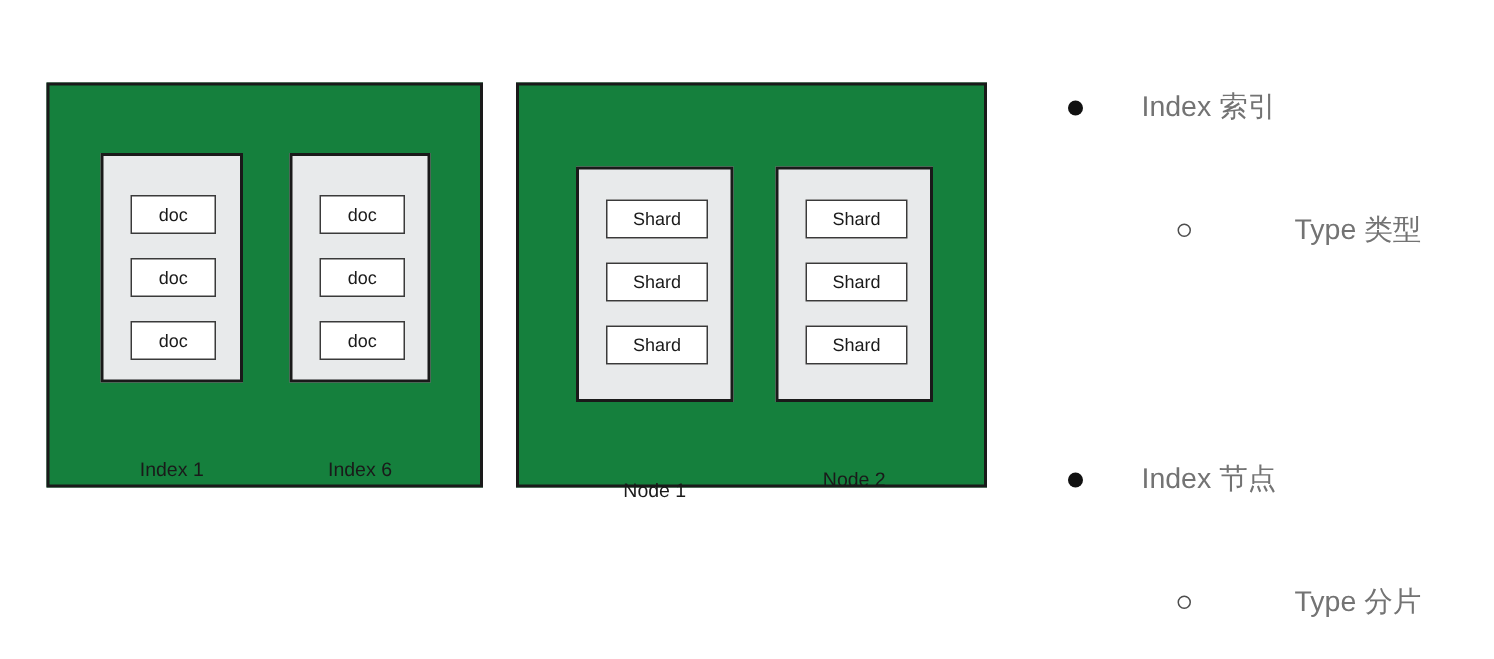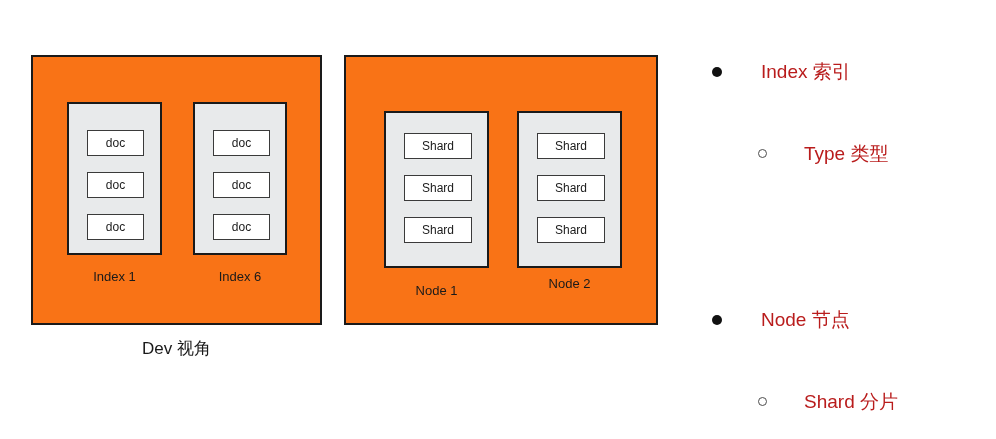--- a/index.html
+++ b/index.html
@@ -20,21 +20,21 @@
   .diagram {
     position: absolute;
     left: 0;
     top: 0;
     width: 700px;
     height: 439px;
   }
 
   .panel {
     position: absolute;
-    background: #f97316;
+    background: #15803d;
     border: 2px solid #1a1a1a;
     box-sizing: border-box;
   }
   .panel-dev  { left: 31px;  top: 55px; width: 291px; height: 270px; }
   .panel-ops  { left: 344px; top: 55px; width: 314px; height: 270px; }
 
   .group {
     position: absolute;
     background: #e8eaeb;
     border: 2px solid #1a1a1a;
@@ -71,20 +71,21 @@
   .shard-2 { top: 62px; }
   .shard-3 { top: 104px; }
 
   .group-label {
     position: absolute;
     font-size: 13px;
     color: #1a1a1a;
     text-align: center;
     white-space: nowrap;
     line-height: 1;
+    margin-top: 36px;
   }
   .lbl-index1 { left: 34px;  top: 213px; width: 95px;  }
   .lbl-index2 { left: 160px; top: 213px; width: 94px;  }
   .lbl-node1  { left: 38px;  top: 227px; width: 105px; }
   .lbl-node2  { left: 171px; top: 220px; width: 105px; }
 
   .caption {
     position: absolute;
     font-size: 17px;
     color: #1a1a1a;
@@ -103,21 +104,21 @@
     width: 296px;
     height: 399px;
   }
   .bullet-row {
     position: absolute;
     display: flex;
     align-items: center;
     white-space: nowrap;
   }
   .bullet-row.lvl1 { left: 12px; }
-  .bullet-row.lvl2 { left: 58px; }
+  .bullet-row.lvl2 { left: 85px; gap: 32px; }
 
   .bullet-marker {
     display: inline-block;
     flex: 0 0 auto;
   }
   .marker-filled {
     width: 10px;
     height: 10px;
     border-radius: 50%;
     background: #111111;
@@ -127,21 +128,21 @@
     width: 9px;
     height: 9px;
     border-radius: 50%;
     border: 1.5px solid #4d4d4d;
     box-sizing: border-box;
     background: transparent;
     margin-right: 37px;
   }
   .bullet-text {
     font-size: 19px;
-    color: #b91c1c;
+    color: #737373;
     line-height: 1;
   }
   .lvl2 .bullet-text { font-size: 19px; }
 
   .row-y0 { top: 22px; }
   .row-y1 { top: 104px; }
   .row-y2 { top: 188px; }
   .row-y3 { top: 270px; }
   .row-y4 { top: 352px; }
 </style>
@@ -179,38 +180,37 @@
     <div class="group group-node2">
       <div class="leafbox shard shard-1">Shard</div>
       <div class="leafbox shard shard-2">Shard</div>
       <div class="leafbox shard shard-3">Shard</div>
     </div>
 
     <div class="group-label lbl-node1">Node 1</div>
     <div class="group-label lbl-node2">Node 2</div>
   </div>
 
-  <div class="caption caption-dev">Dev 视角</div>
 </div>
 
 <div class="bullet-list">
 
   <div class="bullet-row lvl1 row-y0">
     <span class="bullet-marker marker-filled"></span>
     <span class="bullet-text">Index 索引</span>
   </div>
 
   <div class="bullet-row lvl2 row-y1">
     <span class="bullet-marker marker-hollow"></span>
     <span class="bullet-text">Type 类型</span>
   </div>
 
 
   <div class="bullet-row lvl1 row-y3">
     <span class="bullet-marker marker-filled"></span>
-    <span class="bullet-text">Node 节点</span>
+    <span class="bullet-text">Index 节点</span>
   </div>
 
   <div class="bullet-row lvl2 row-y4">
     <span class="bullet-marker marker-hollow"></span>
-    <span class="bullet-text">Shard 分片</span>
+    <span class="bullet-text">Type 分片</span>
   </div>
 </div>
 
 </body></html>

